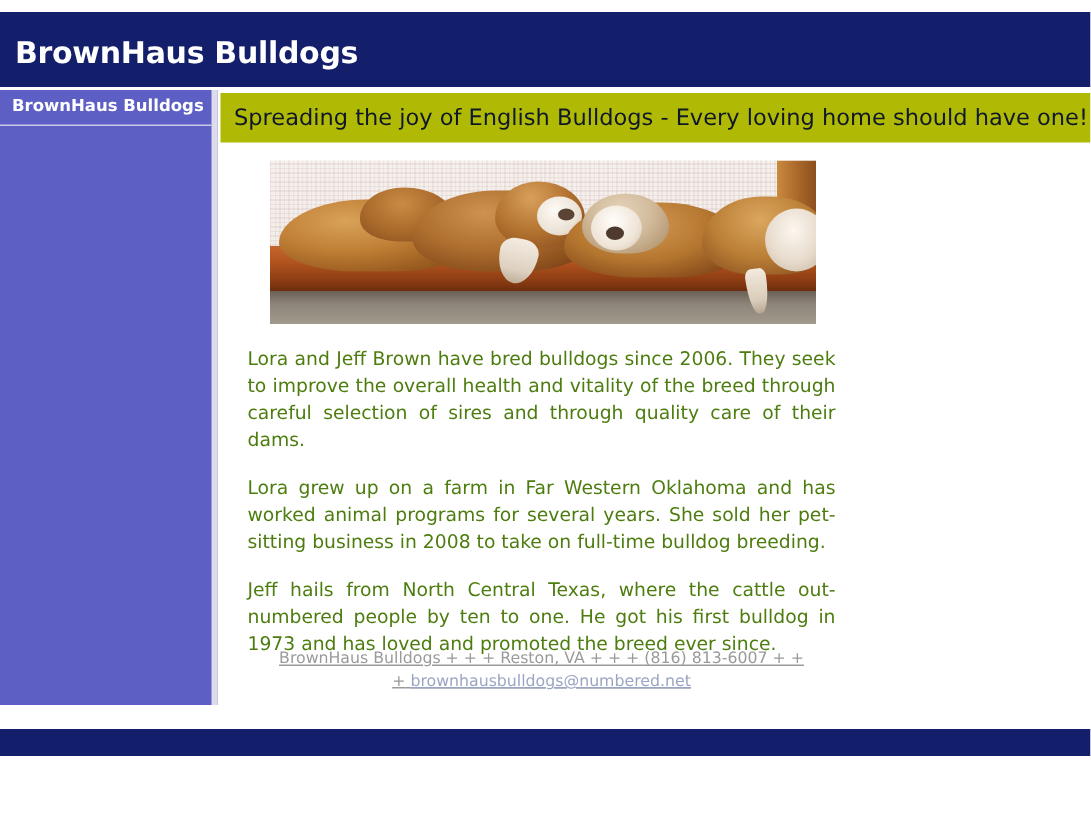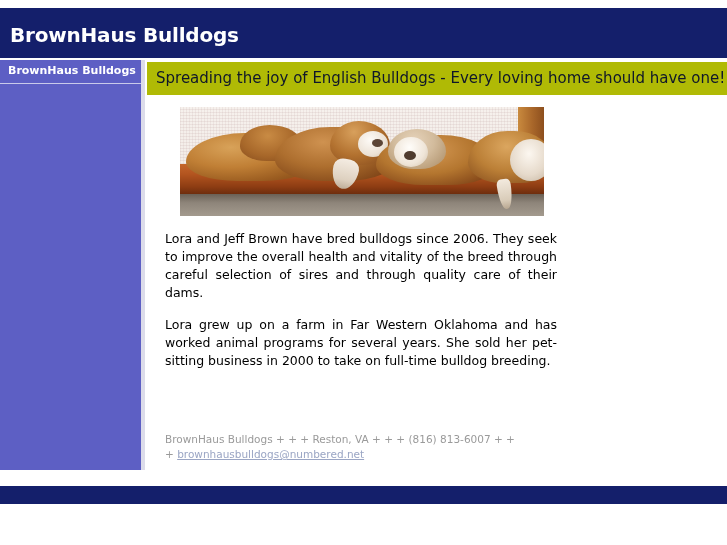--- a/index.html
+++ b/index.html
@@ -214,35 +214,36 @@
   .body-copy {
     position: absolute;
     left: 18px;
     top: 135px;
     width: 392px;
   }
   .body-copy p {
     margin: 0 0 14px 0;
     font-size: 12.5px;
     line-height: 18px;
-    color: #000000;
+    color: #4d7c0f;
     text-align: justify;
   }
   .body-copy p:last-child { margin-bottom: 0; }
 
   
   .contact {
     position: absolute;
     left: 18px;
     top: 337px;
     width: 392px;
-    text-align: left;
+    text-align: center;
     font-size: 10.5px;
     line-height: 15px;
     color: #9a9a9a;
+    text-decoration: underline;
   }
   .contact a {
     color: #9aa5c4;
     text-decoration: underline;
   }
 
   
   .footer-band {
     position: absolute;
     left: 0;
@@ -288,21 +289,22 @@
       <div class="dog-c-face"></div>
       <div class="dog-c-nose"></div>
       <div class="dog dog-d"></div>
       <div class="dog-d-head"></div>
       <div class="dog-d-leg"></div>
     </div>
   </div>
 
   <div class="body-copy">
     <p>Lora and Jeff Brown have bred bulldogs since 2006. They seek to improve the overall health and vitality of the breed through careful selection of sires and through quality care of their dams.</p>
-    <p>Lora grew up on a farm in Far Western Oklahoma and has worked animal programs for several years. She sold her pet-sitting business in 2000 to take on full-time bulldog breeding.</p>
+    <p>Lora grew up on a farm in Far Western Oklahoma and has worked animal programs for several years. She sold her pet-sitting business in 2008 to take on full-time bulldog breeding.</p>
+    <p>Jeff hails from North Central Texas, where the cattle out-numbered people by ten to one. He got his first bulldog in 1973 and has loved and promoted the breed ever since.</p>
   </div>
 
   <div class="contact">
     <span>BrownHaus Bulldogs + + + Reston, VA + + + (816) 813-6007 + +</span><br>
     <span>+</span>
     <a href="#">brownhausbulldogs@numbered.net</a>
   </div>
 
 </div>
 

